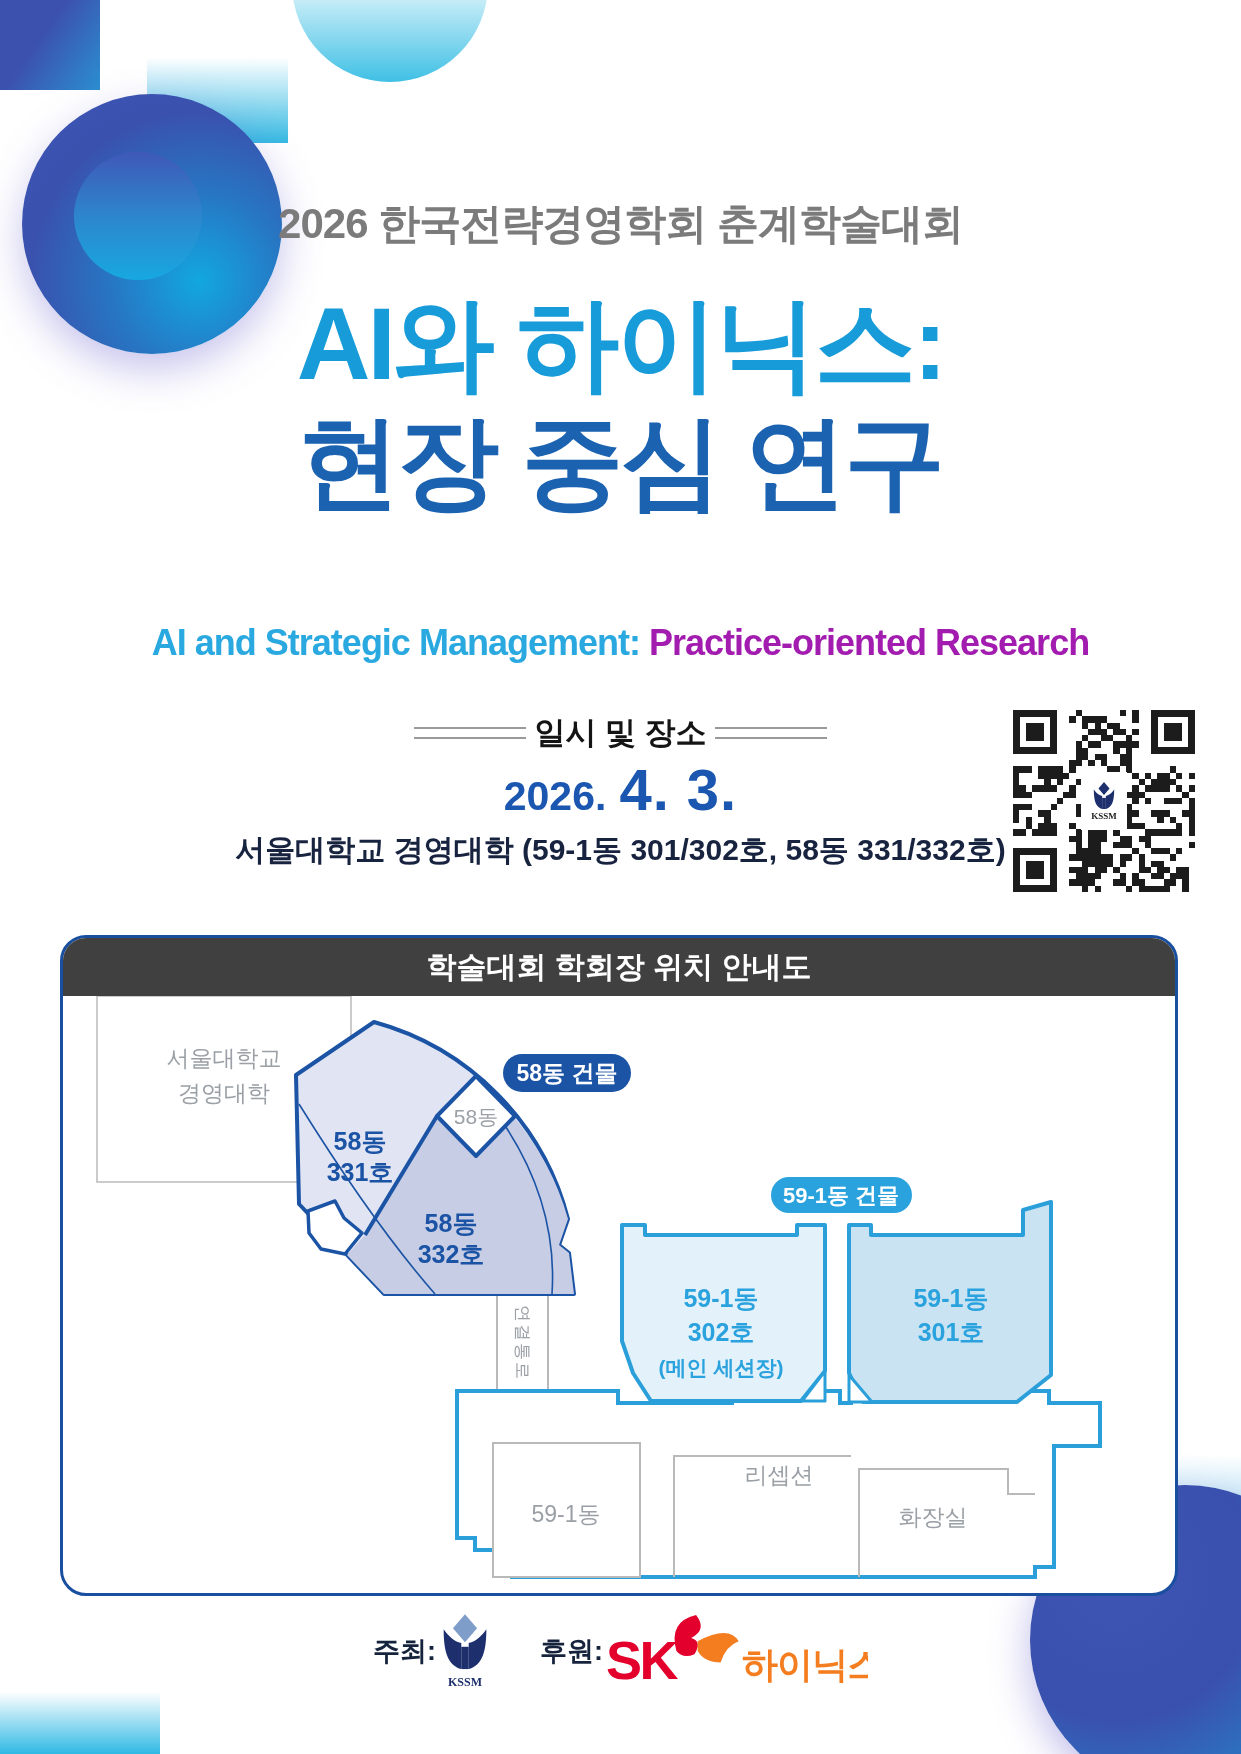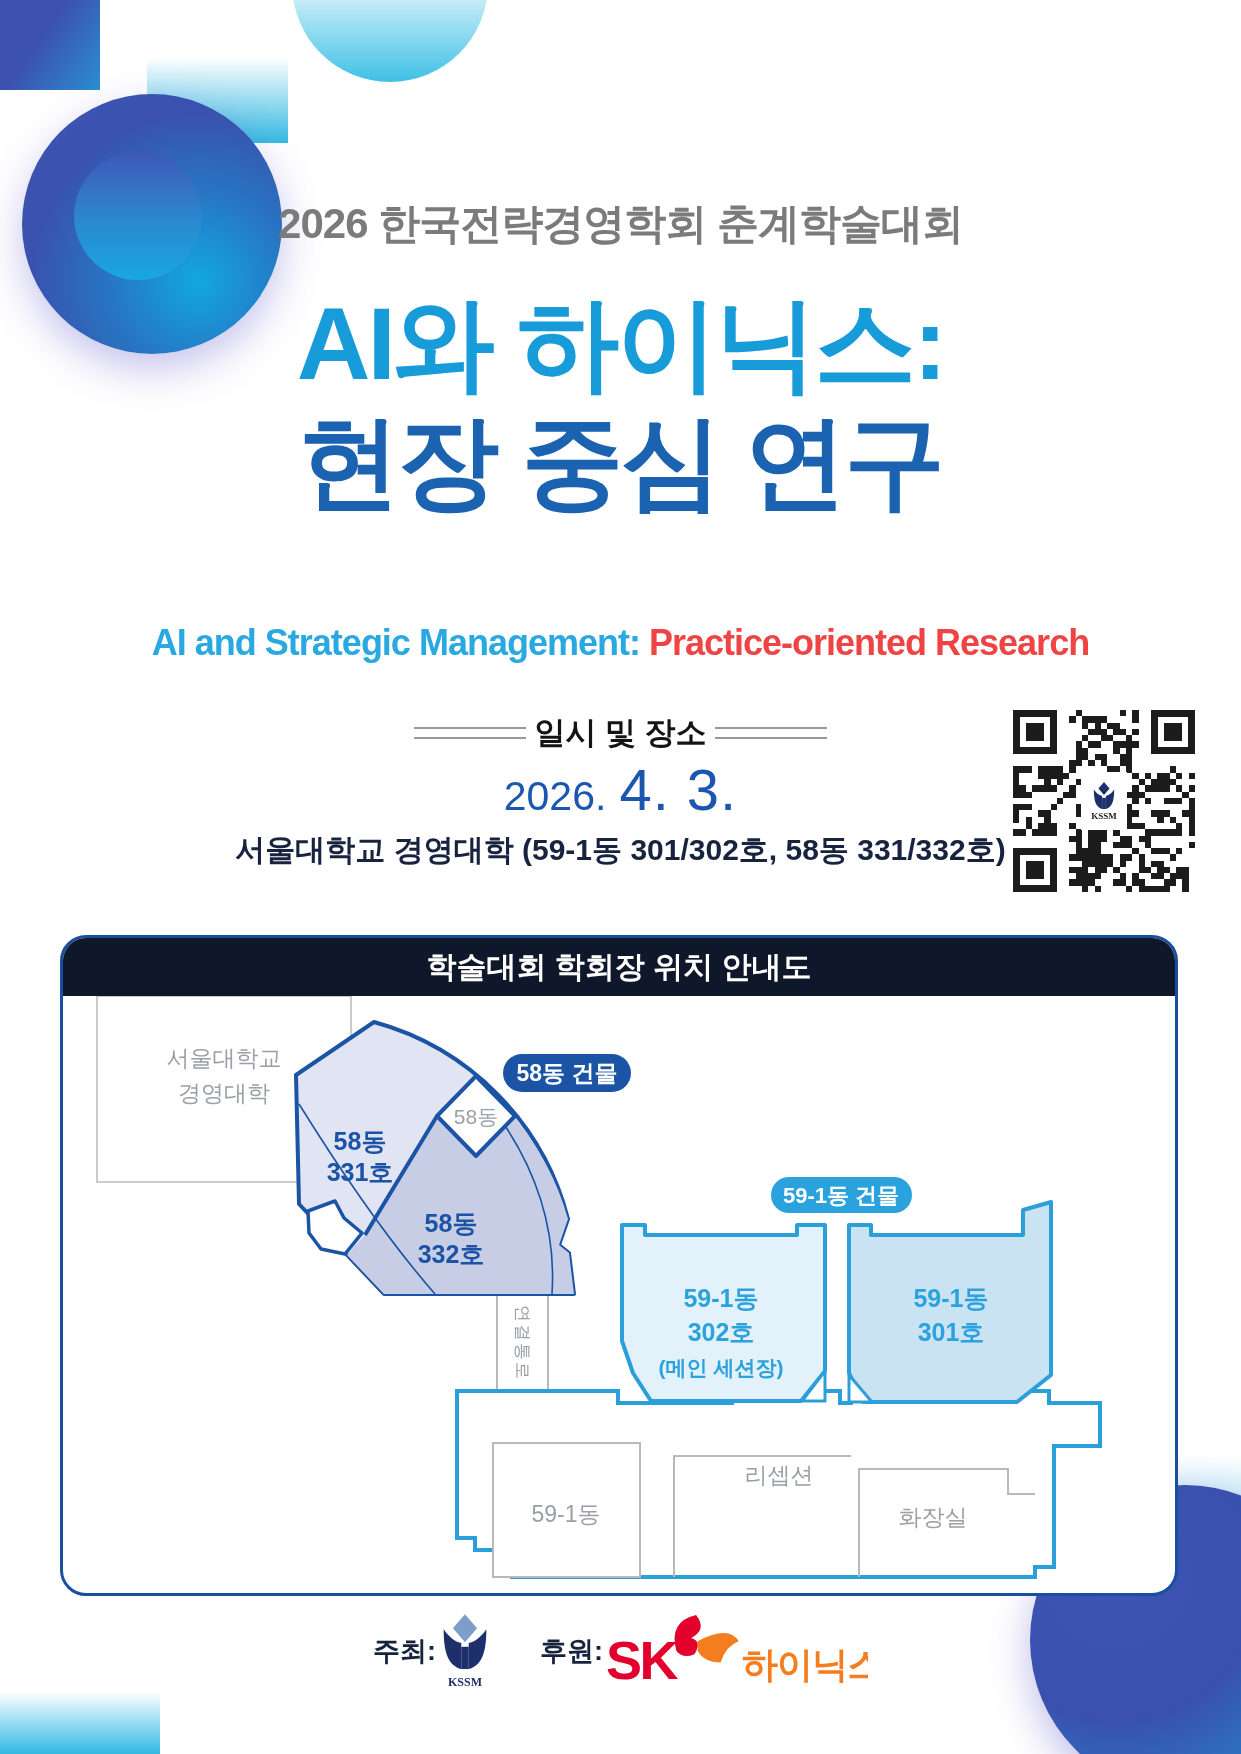--- a/index.html
+++ b/index.html
@@ -27,44 +27,44 @@
      background:linear-gradient(180deg,rgba(255,255,255,0) 0%,#2fb9e4 100%);}
   
   .series{left:0;top:196px;width:100%;text-align:center;color:#7b7b7b;
      font-size:42px;font-weight:800;letter-spacing:-1px;}
   .title-l1{left:0;top:288px;width:100%;text-align:center;color:#179bd9;
      font-size:102px;font-weight:900;letter-spacing:-3px;line-height:1.1;}
   .title-l2{left:0;top:406px;width:100%;text-align:center;color:#1b63b1;
      font-size:102px;font-weight:900;letter-spacing:-3px;line-height:1.1;}
   .subtitle{left:0;top:622px;width:100%;text-align:center;
      font-size:36px;font-weight:800;letter-spacing:-1px;}
-  .subtitle .lt{color:#2aa9e0;} .subtitle .dk{color:#ef4444;}
+  .subtitle .lt{color:#2aa9e0;} .subtitle .dk{color:#a21caf;}
   
   .sec-row{left:0;top:712px;width:100%;display:flex;justify-content:center;
      align-items:center;gap:8px;}
   .dline{width:112px;height:8px;border-top:2px solid #9a9a9a;border-bottom:2px solid #9a9a9a;}
   .sec-title{color:#141414;font-size:31px;font-weight:800;}
   .date-row{left:0;top:756px;width:100%;display:flex;justify-content:center;
-     align-items:baseline;gap:13px;color:#1b57b0;font-weight:400;}
+     align-items:baseline;gap:13px;color:#1b57b0;font-weight:700;}
   .date-sm{font-size:41px;} .date-big{font-size:58px;letter-spacing:1px;}
   .venue{left:0;top:830px;width:100%;text-align:center;color:#17233f;
      font-size:30px;font-weight:800;}
   
   .qr{left:1013px;top:710px;width:182px;height:182px;background:#fff;}
   .qr i{position:absolute;width:6.28px;height:6.28px;background:#1c1c1c;}
   .fin{position:absolute;width:30px;height:30px;border:7px solid #1c1c1c;}
   .fin b{position:absolute;left:6px;top:6px;width:18px;height:18px;background:#1c1c1c;}
   .fin.tl{left:0;top:0;} .fin.tr{right:0;top:0;} .fin.bl{left:0;bottom:0;}
   .qr-logo{position:absolute;left:68px;top:62px;width:46px;height:58px;background:#fff;
      display:flex;flex-direction:column;align-items:center;justify-content:center;}
   .qr-logo .cap{font-family:"Liberation Serif",serif;font-size:9px;font-weight:700;color:#1c1c1c;}
   
   .map{left:60px;top:935px;width:1118px;height:661px;box-sizing:border-box;
      border:3px solid #1a4fa0;border-radius:26px;background:#fff;overflow:hidden;z-index:2;}
-  .map-head{height:58px;background:#0f172a;display:flex;align-items:center;justify-content:center;
+  .map-head{height:58px;background:#404040;display:flex;align-items:center;justify-content:center;
      color:#fff;font-size:30px;font-weight:800;}
   .map svg{display:block;}
   .map text{font-family:"Liberation Sans","DejaVu Sans",sans-serif;}
   
   .footer{left:0;top:1608px;width:100%;display:flex;justify-content:center;
      align-items:center;gap:3px;}
   .host-label,.sponsor-label{color:#16233c;font-size:27px;font-weight:800;}
   .host-name{color:#111;font-size:33px;font-weight:800;letter-spacing:-1px;}
   .sponsor-label{margin-left:46px;}
 </style>

